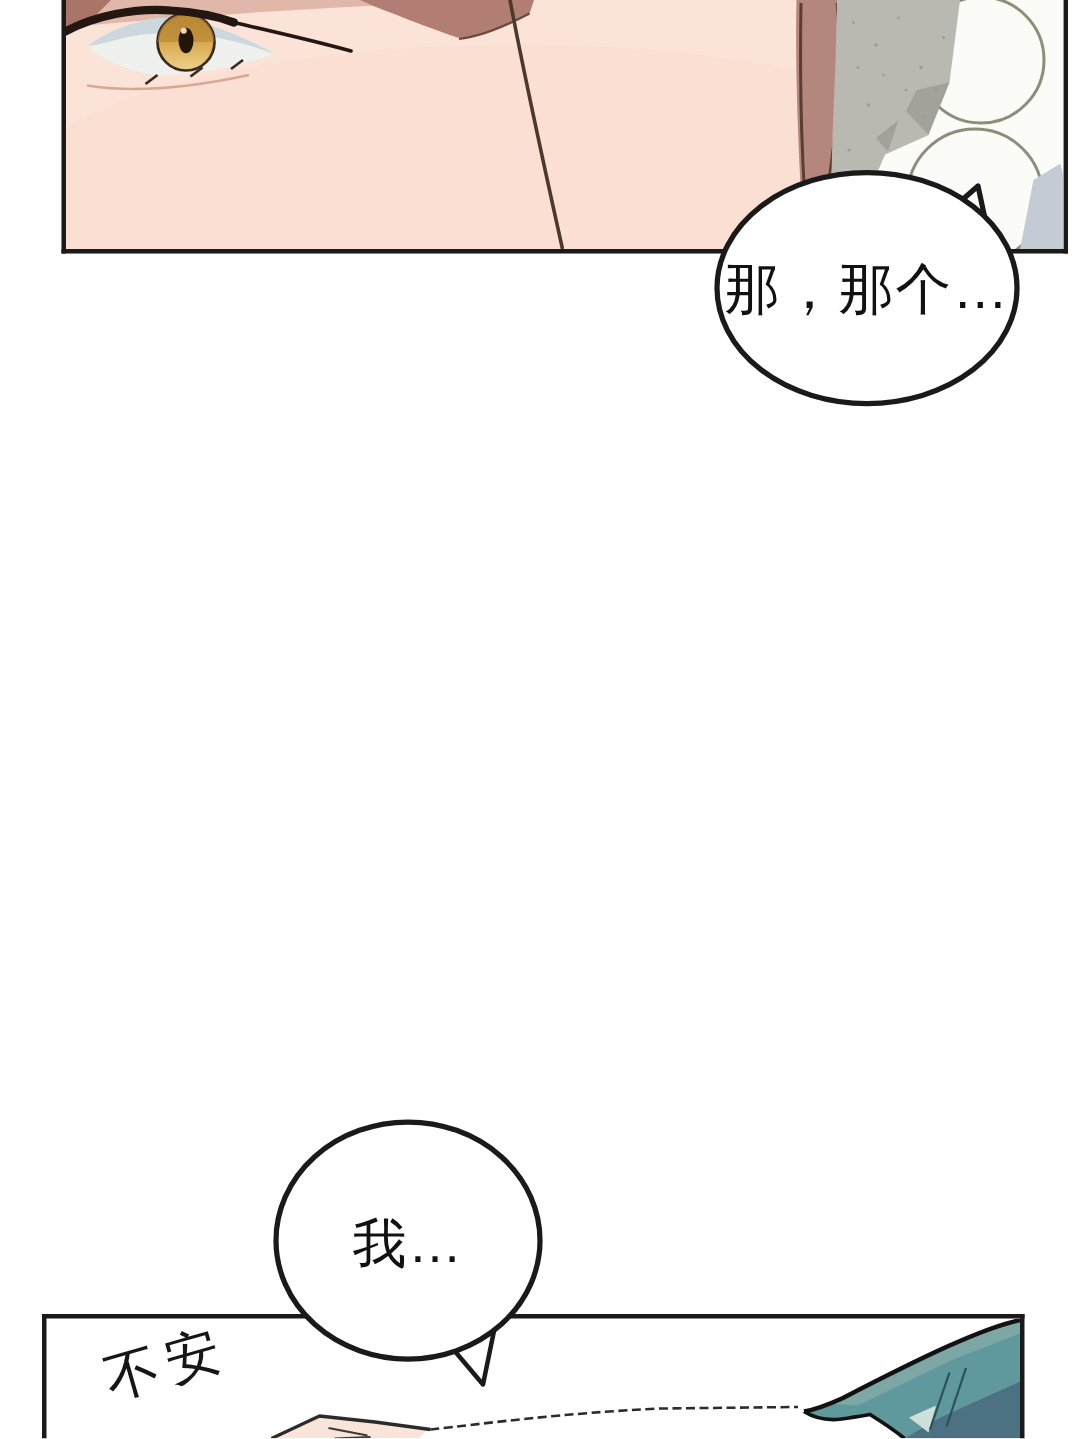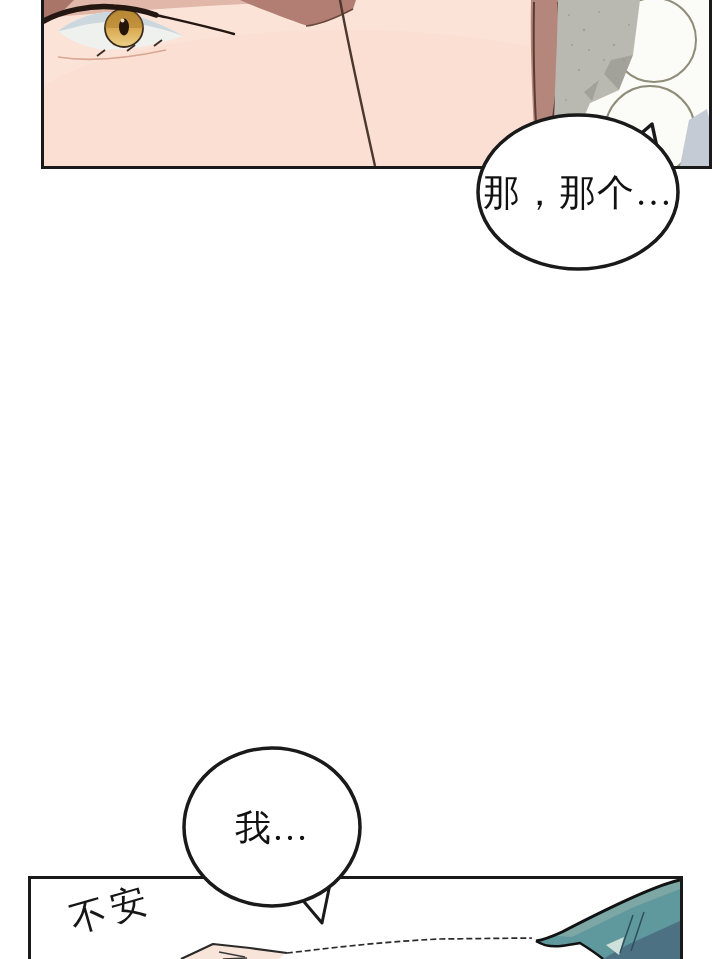--- a/index.html
+++ b/index.html
@@ -18,21 +18,21 @@
     left:28px;top:876px;width:655px;height:83px;
     border:3px solid #1a1a1a;border-bottom:none;
     background:#ffffff;
   }
   .panel svg{position:absolute;left:0;top:0;display:block;}
   .bubble-svg{position:absolute;z-index:5;}
   #bubble1-svg{left:440px;top:95px;}
   #bubble2-svg{left:170px;top:735px;}
   .bubble-text{
     position:absolute;z-index:6;color:#111;text-align:center;
-    font-family:Liberation Serif, serif;
+    font-family:Liberation Sans, sans-serif;
     line-height:1.05;white-space:nowrap;
   }
   #bubble1-text{left:478px;top:174px;width:200px;font-size:37px;letter-spacing:1px;}
   #bubble2-text{left:192px;top:810px;width:160px;font-size:36px;letter-spacing:1px;}
   #sfx-unease{
     position:absolute;left:40px;top:18px;z-index:3;
     font-size:36px;color:#161616;letter-spacing:6px;
     transform:rotate(-16deg);transform-origin:left center;
     font-family:"Liberation Sans",sans-serif;
   }

